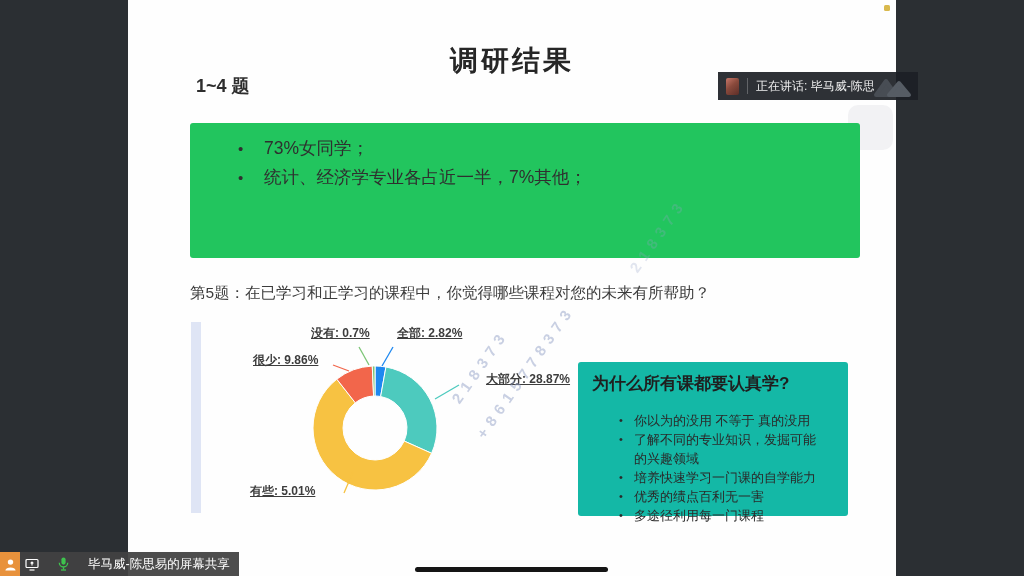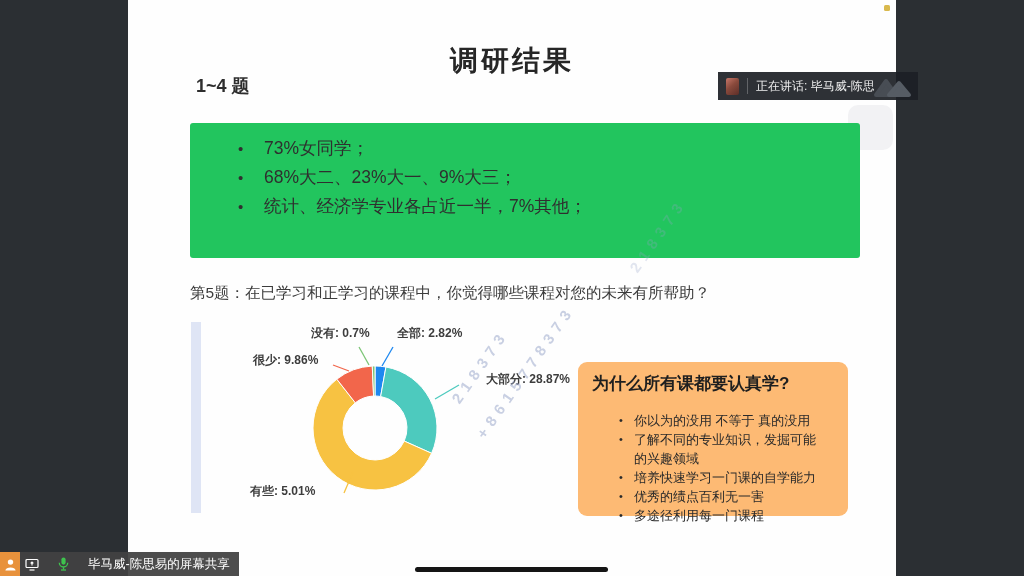--- a/index.html
+++ b/index.html
@@ -17,29 +17,29 @@
   .summary-box{position:absolute;left:62px;top:123px;width:670px;height:135px;
                background:#22c55e;border-radius:3px;z-index:1;}
   .summary-box ul{margin:0;padding:11px 0 0 74px;list-style:none;}
   .summary-box li{font-size:17.5px;line-height:29px;color:#2f2f2f;font-weight:500;position:relative;}
   .summary-box li::before{content:"•";position:absolute;left:-26px;top:0;font-size:15px;color:#2f2f2f;}
 
   .question{position:absolute;left:62px;top:283px;font-size:15.5px;font-weight:500;color:#3c3c3c;z-index:1;}
 
   .chart-strip{position:absolute;left:63px;top:322px;width:10px;height:191px;background:#dfe5f5;}
   .donut{position:absolute;left:60px;top:315px;width:360px;height:210px;}
-  .pie-label{position:absolute;font-size:12px;font-weight:700;color:#3d3d3d;white-space:nowrap;z-index:2;}
+  .pie-label{position:absolute;font-size:12px;font-weight:700;color:#3d3d3d;white-space:nowrap;z-index:2;text-decoration:underline;}
   .pl-0{left:269px;top:325px;}
   .pl-1{left:334px;top:371px;margin-left:24px;}
   .pl-2{left:122px;top:483px;}
   .pl-3{left:125px;top:352px;}
   .pl-4{left:183px;top:325px;}
 
-  .panel{position:absolute;left:450px;top:362px;width:270px;height:154px;background:#fdba74;
-         border-radius:9px;padding:10px 14px;box-sizing:border-box;z-index:1;}
+  .panel{position:absolute;left:450px;top:362px;width:270px;height:154px;background:#14b8a6;
+         border-radius:3px;padding:10px 14px;box-sizing:border-box;z-index:1;}
   .panel-title{font-size:17px;font-weight:700;color:#1f1f1f;margin:0 0 3px 0;}
   .panel ul{margin:16px;padding:0 0 0 26px;list-style:none;}
   .panel li{font-size:13px;line-height:19px;color:#2a2a2a;font-weight:500;position:relative;}
   .panel li::before{content:"•";position:absolute;left:-15px;top:0;font-size:11px;color:#2a2a2a;}
 
   .wm{position:absolute;color:rgba(148,161,199,0.5);font-size:15px;font-weight:600;
       letter-spacing:6px;transform-origin:0 50%;white-space:nowrap;z-index:3;pointer-events:none;}
   .wm-1{left:327px;top:393px;transform:rotate(-55deg);}
   .wm-2{left:352px;top:428px;transform:rotate(-55deg);}
   .wm-3{left:505px;top:262px;transform:rotate(-55deg);opacity:.55;}
@@ -72,21 +72,20 @@
 
   <div class="slide">
     <div class="slide-title">调研结果</div>
     <div class="section-label">1~4 题</div>
 
     <div class="float-card"></div>
 
     <div class="summary-box">
       <ul>
           <li>73%女同学；</li>
-          <li>68%大二、23%大一、9%大三；</li>
           <li>统计、经济学专业各占近一半，7%其他；</li>
         </ul>
     </div>
 
     <div class="question">第5题：在已学习和正学习的课程中，你觉得哪些课程对您的未来有所帮助？</div>
 
     <div class="chart-strip"></div>
     <svg id="donut" class="donut" viewBox="0 0 360 210">
         <path d="M187 51 A62 62 0 0 1 197.92812995032637 51.9706957618819 L192.64032513565232 81.5010042641971 A32 32 0 0 0 187 81 Z" fill="#1e88f0" stroke="#ffffff" stroke-width="1"></path>
         <path d="M197.92812995032637 51.9706957618819 A62 62 0 0 1 243.60278647891352 138.30068305051321 L216.21434140847148 126.0584170583294 A32 32 0 0 0 192.64032513565232 81.5010042641971 Z" fill="#4dcabe" stroke="#ffffff" stroke-width="1"></path>

